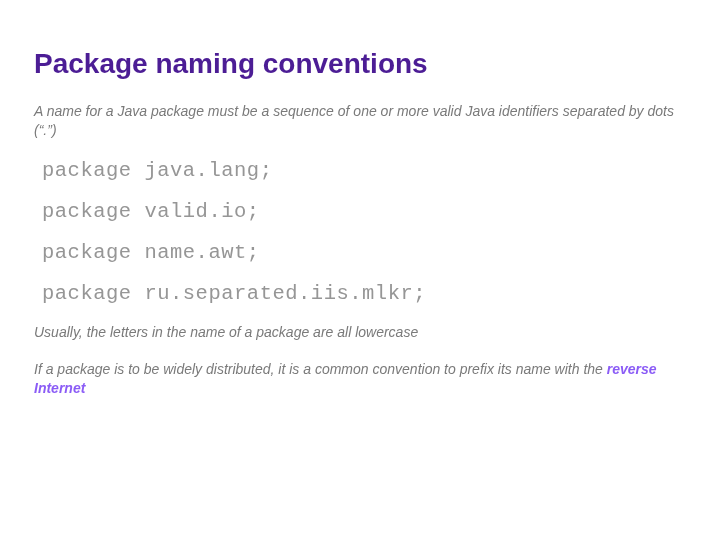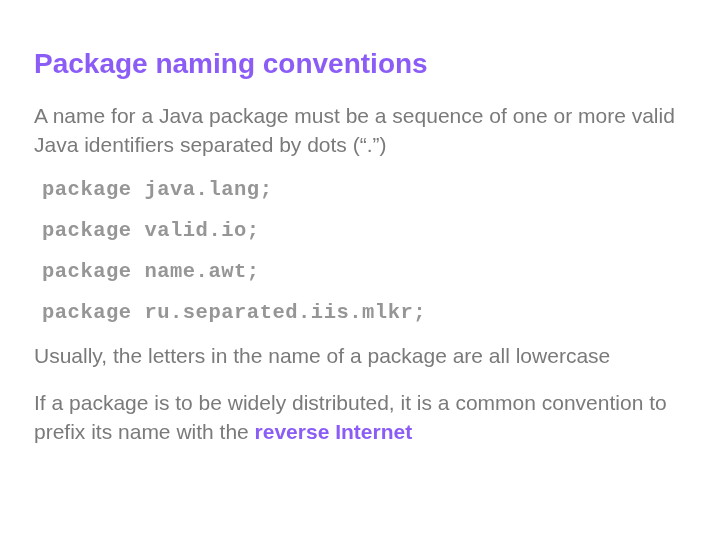--- a/index.html
+++ b/index.html
@@ -5,37 +5,37 @@
   * { margin: 0; padding: 0; box-sizing: border-box; }
   html, body { width: 720px; height: 540px; background: #fff; }
   body {
     font-family: Arial, "Helvetica Neue", Helvetica, sans-serif;
     color: #595959;
     padding: 48px 34px 0 34px;
   }
   .title {
     font-size: 28px;
     font-weight: 700;
-    color: #8b5cf6;
+    color: #4c1d95;
     margin-bottom: 22px;
     letter-spacing: 0px;
   }
   .para {
-    font-size: 21px;
+    font-size: 14px;
     line-height: 1.38;
     color: #7a7a7a;
     margin-bottom: 18px;
+    font-style: italic;
   }
   .code {
     font-family: "Courier New", Courier, monospace;
     font-size: 20.5px;
     color: #969696;
     margin: 0 0 18px 8px;
     letter-spacing: 0.5px;
-    font-weight: bold;
   }
   .bold { font-weight: 700; color: #8b5cf6; }
 </style>
 </head>
 <body>
 
 <h1 class="title">Package naming conventions</h1>
 
 <p class="para">A name for a Java package must be a sequence of one or more valid Java identifiers separated by dots (“.”)</p>
 

